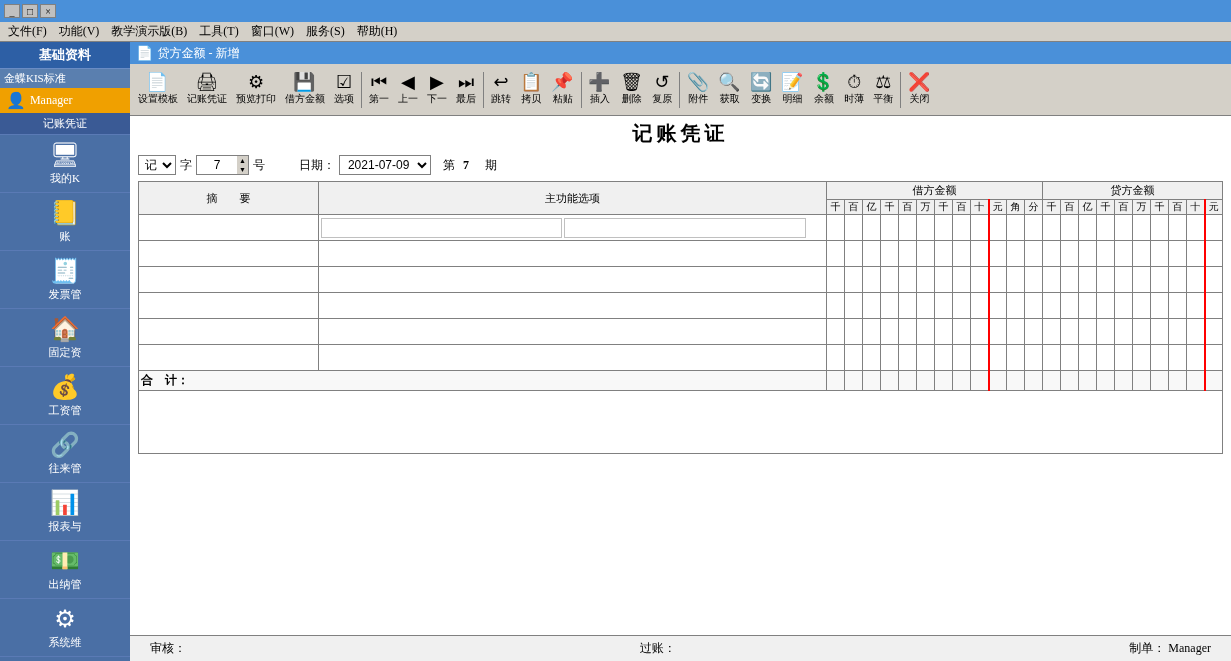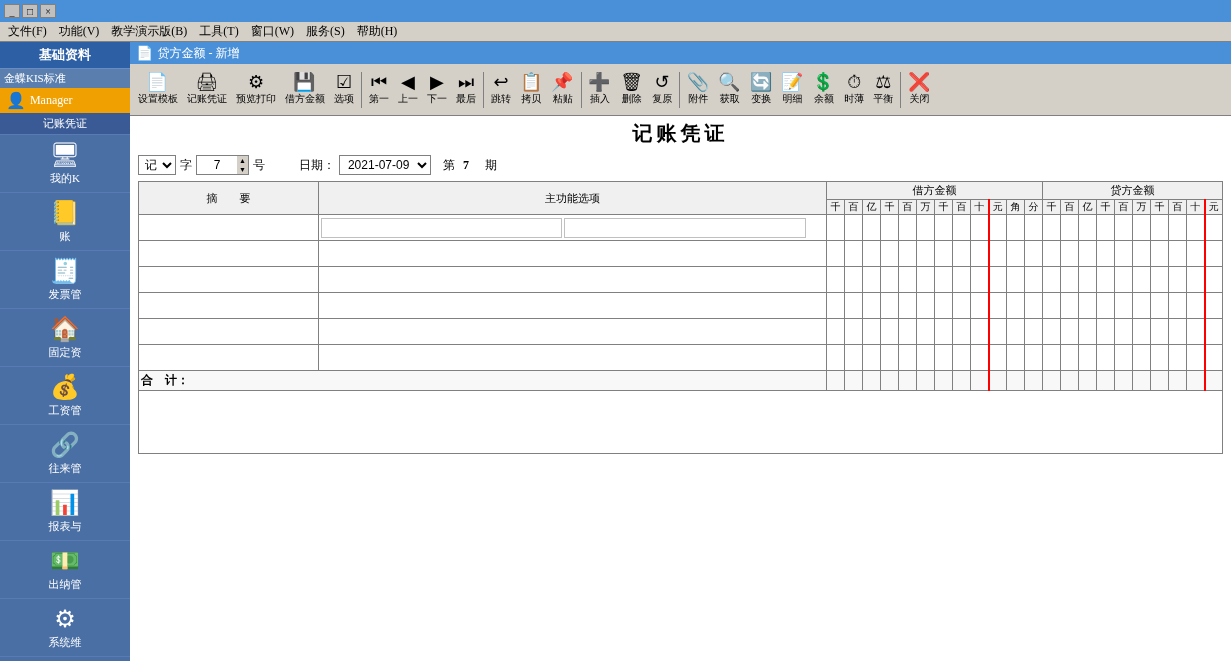--- a/index.html
+++ b/index.html
@@ -515,15 +515,29 @@
 
             <tr>
               <td colspan="24" style="height:60px;vertical-align:top;padding:4px;">
                 <textarea style="width: 100%; height: 52px; border: none; outline: none; resize: none; font-size: 11px;"></textarea>
               </td>
             </tr>
           </tbody>
         </table>
       </div>
 
+      <div class="footer">
+        <div>
+          <span>审核：</span>
+          <span></span>
+        </div>
+        <div>
+          <span>过账：</span>
+          <span></span>
+        </div>
+        <div>
+          <span>制单：</span>
+          <span>Manager</span>
+        </div>
+      </div>
     </div>
   </div>
 </div>
 
 </body></html>

